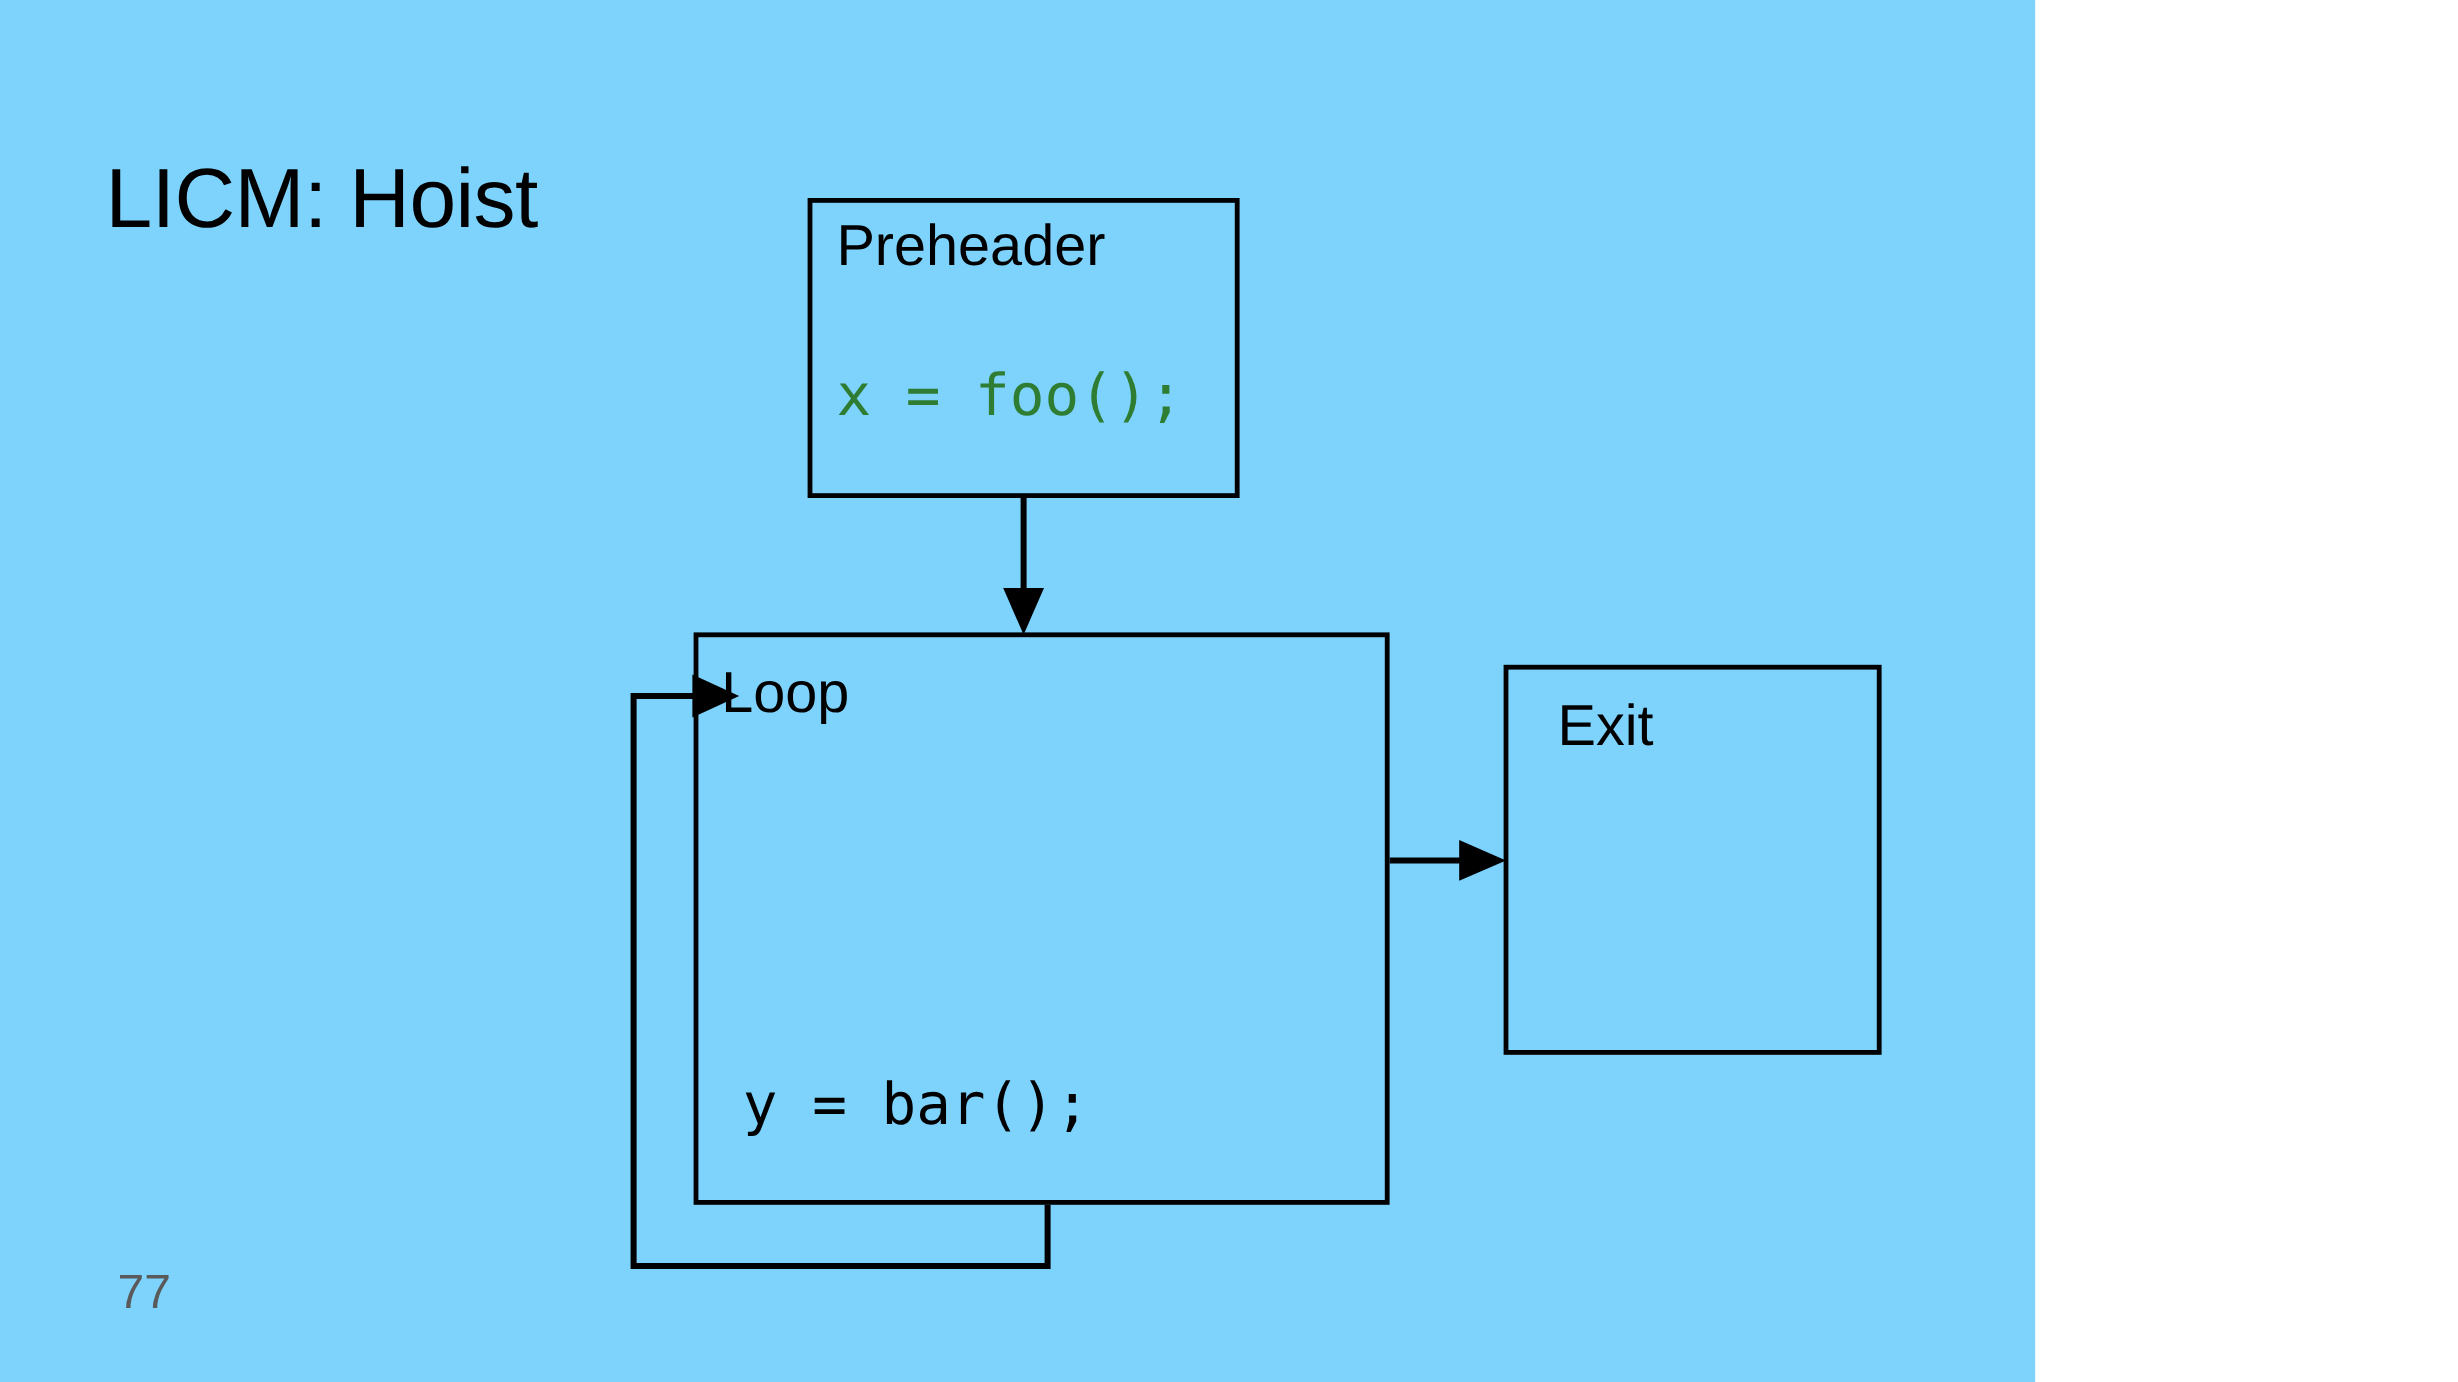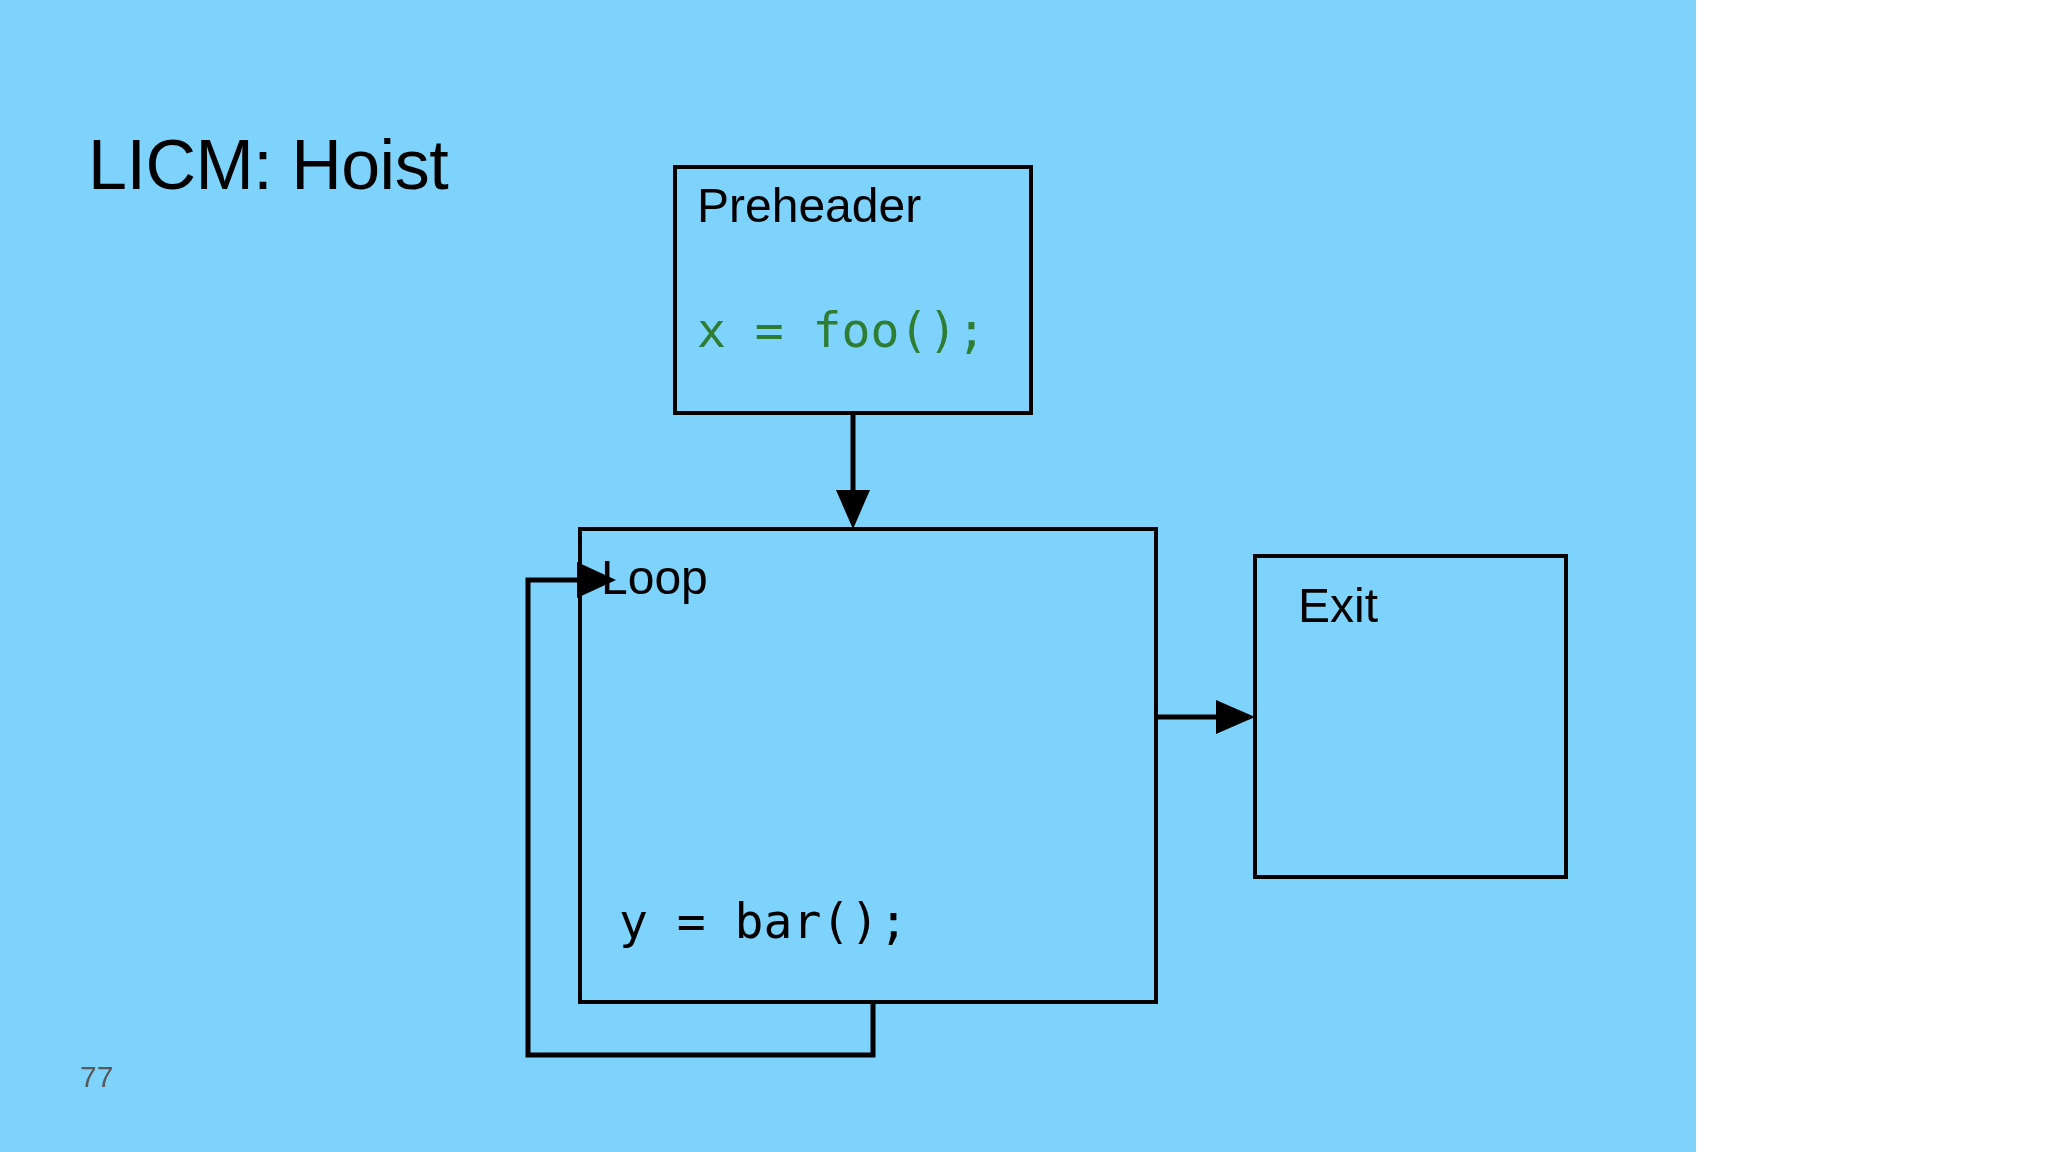--- a/index.html
+++ b/index.html
@@ -79,24 +79,24 @@
   .code-green { color: #2f7d32; }
 
   #code-preheader-1 { left: 697px;  top: 305px; }
   #code-loop-1      { left: 619px;  top: 789px; }
   #code-loop-2      { left: 619px;  top: 896px; text-align: center; }
   #code-exit-1      { left: 1313px; top: 750px; }
 
   
   #page-number {
     position: absolute;
-    left: 80px;
+    left: 98px;
     top: 1060px;
     font-family: "Liberation Sans", sans-serif;
-    font-size: 30px;
+    font-size: 40px;
     line-height: 34px;
     color: #5a5a5a;
     white-space: nowrap;
   }
   #brand-logo {
     position: absolute;
     left: 1762px;
     top: 1046px;
     width: 236px;
     height: 84px;

